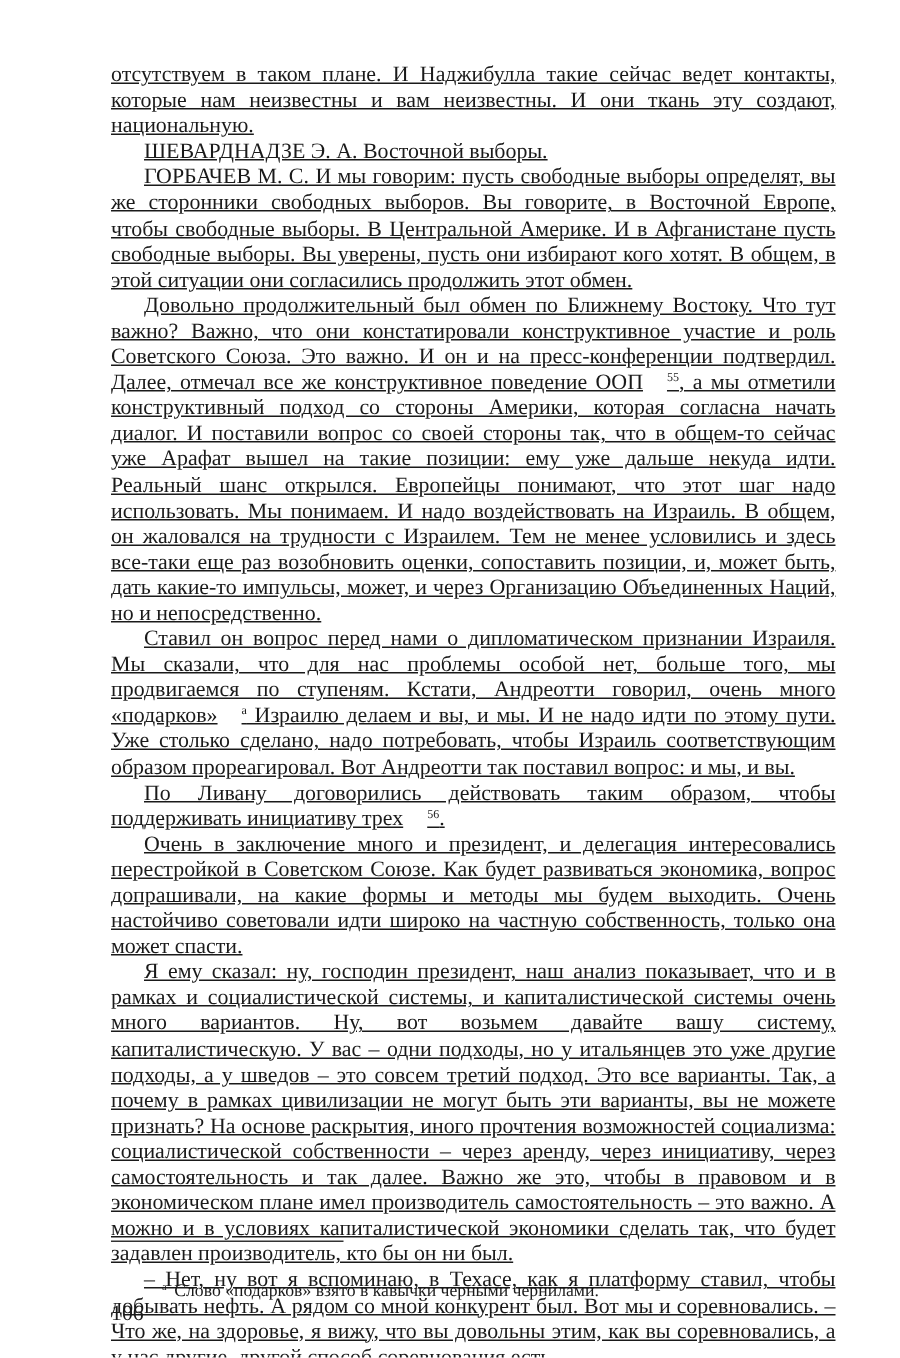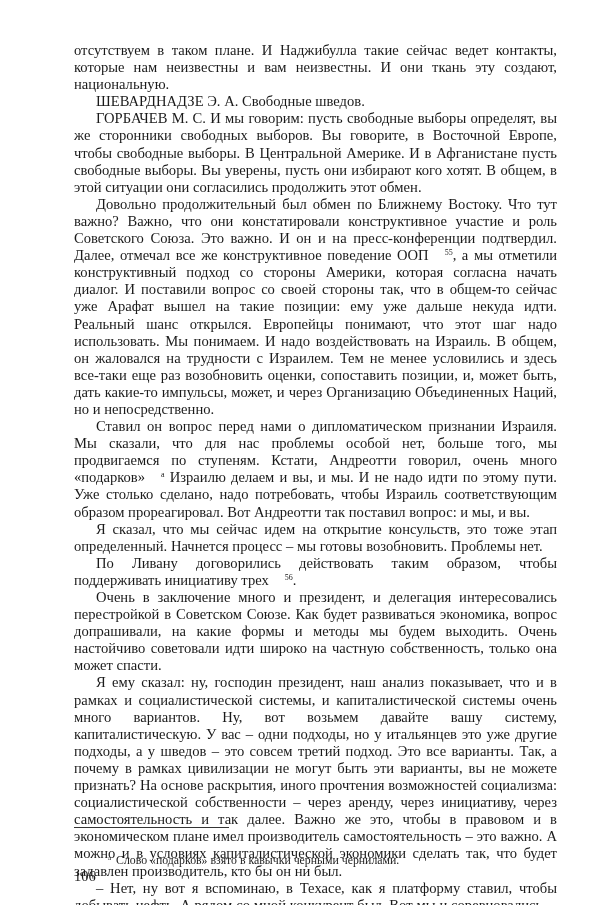--- a/index.html
+++ b/index.html
@@ -8,20 +8,21 @@
     font-family: "Liberation Serif", "DejaVu Serif", serif;
     color: #1a1a1a;
   }
   .page {
     position: absolute; left: 74px; top: 42px; width: 483px;
   }
   .para {
     font-size: 14.6px; line-height: 17.1px;
     text-align: justify; margin: 0;
     hyphens: manual;
+    text-decoration: underline;
   }
   .ind { text-indent: 22px; }
   sup { font-size: 8px; line-height: 0; vertical-align: 5px; padding-left: 16px; }
   .footnote-rule {
     position: absolute; left: 74px; top: 827px; width: 155px; height: 0;
     border-top: 1px solid #333;
   }
   .footnote {
     position: absolute; left: 74px; top: 832px; width: 483px;
     font-size: 11.8px; line-height: 14px; padding-left: 18px; box-sizing: border-box; margin-top: 21px;
@@ -29,25 +30,24 @@
   .footnote sup { font-size: 7px; vertical-align: 4px; margin-right: 5px; }
   .page-number {
     position: absolute; left: 74px; top: 868px; font-size: 14.5px;
   }
 </style>
 </head>
 <body>
 
 <div class="page">
   <p class="para">отсутствуем в таком плане. И Наджибулла такие сейчас ведет контакты, которые нам неизвестны и вам неизвестны. И они ткань эту создают, национальную.</p>
-  <p class="para ind">ШЕВАРДНАДЗЕ Э. А. Свободные шведов.</p>
+  <p class="para ind">ШЕВАРДНАДЗЕ Э. А. Восточной выборы.</p>
   <p class="para ind">ГОРБАЧЕВ М. С. И мы говорим: пусть свободные выборы определят, вы же сторонники свободных выборов. Вы говорите, в Восточной Европе, чтобы свободные выборы. В Центральной Америке. И в Афганистане пусть свободные выборы. Вы уверены, пусть они избирают кого хотят. В общем, в этой ситуации они согласились продолжить этот обмен.</p>
   <p class="para ind"><span>Довольно продолжительный был обмен по Ближнему Востоку. Что тут важно? Важно, что они констатировали конструктивное участие и роль Советского Союза. Это важно. И он и на пресс-конференции подтвердил. Далее, отмечал все же конструктивное поведение ООП</span><sup>55</sup><span>, а мы отметили конструктивный подход со стороны Америки, которая согласна начать диалог. И поставили вопрос со своей стороны так, что в общем-то сейчас уже Арафат вышел на такие позиции: ему уже дальше некуда идти. Реальный шанс открылся. Европейцы понимают, что этот шаг надо использовать. Мы понимаем. И надо воздействовать на Израиль. В общем, он жаловался на трудности с Израилем. Тем не менее условились и здесь все-таки еще раз возобновить оценки, сопоставить позиции, и, может быть, дать какие-то импульсы, может, и через Организацию Объединенных Наций, но и непосредственно.</span></p>
   <p class="para ind"><span>Ставил он вопрос перед нами о дипломатическом признании Израиля. Мы сказали, что для нас проблемы особой нет, больше того, мы продвигаемся по ступеням. Кстати, Андреотти говорил, очень много «подарков»</span><sup>а</sup><span> Израилю делаем и вы, и мы. И не надо идти по этому пути. Уже столько сделано, надо потребовать, чтобы Израиль соответствующим образом прореагировал. Вот Андреотти так поставил вопрос: и мы, и вы.</span></p>
-  <p class="para ind">Я сказал, что мы сейчас идем на открытие консульств, это тоже этап определенный. Начнется процесс – мы готовы возобновить. Проблемы нет.</p>
   <p class="para ind"><span>По Ливану договорились действовать таким образом, чтобы поддерживать инициативу трех</span><sup>56</sup><span>.</span></p>
   <p class="para ind">Очень в заключение много и президент, и делегация интересовались перестройкой в Советском Союзе. Как будет развиваться экономика, вопрос допрашивали, на какие формы и методы мы будем выходить. Очень настойчиво советовали идти широко на частную собственность, только она может спасти.</p>
   <p class="para ind">Я ему сказал: ну, господин президент, наш анализ показывает, что и в рамках и социалистической системы, и капиталистической системы очень много вариантов. Ну, вот возьмем давайте вашу систему, капиталистическую. У вас – одни подходы, но у итальянцев это уже другие подходы, а у шведов – это совсем третий подход. Это все варианты. Так, а почему в рамках цивилизации не могут быть эти варианты, вы не можете признать? На основе раскрытия, иного прочтения возможностей социализма: социалистической собственности – через аренду, через инициативу, через самостоятельность и так далее. Важно же это, чтобы в правовом и в экономическом плане имел производитель самостоятельность – это важно. А можно и в условиях капиталистической экономики сделать так, что будет задавлен производитель, кто бы он ни был.</p>
   <p class="para ind">– Нет, ну вот я вспоминаю, в Техасе, как я платформу ставил, чтобы добывать нефть. А рядом со мной конкурент был. Вот мы и соревновались. – Что же, на здоровье, я вижу, что вы довольны этим, как вы соревновались, а у нас другие, другой способ соревнования есть.</p>
 </div>
 
 <div class="footnote-rule"></div>
 <div class="footnote"><sup>а</sup><span>Слово «подарков» взято в кавычки черными чернилами.</span></div>
 
 <div class="page-number">106</div>

